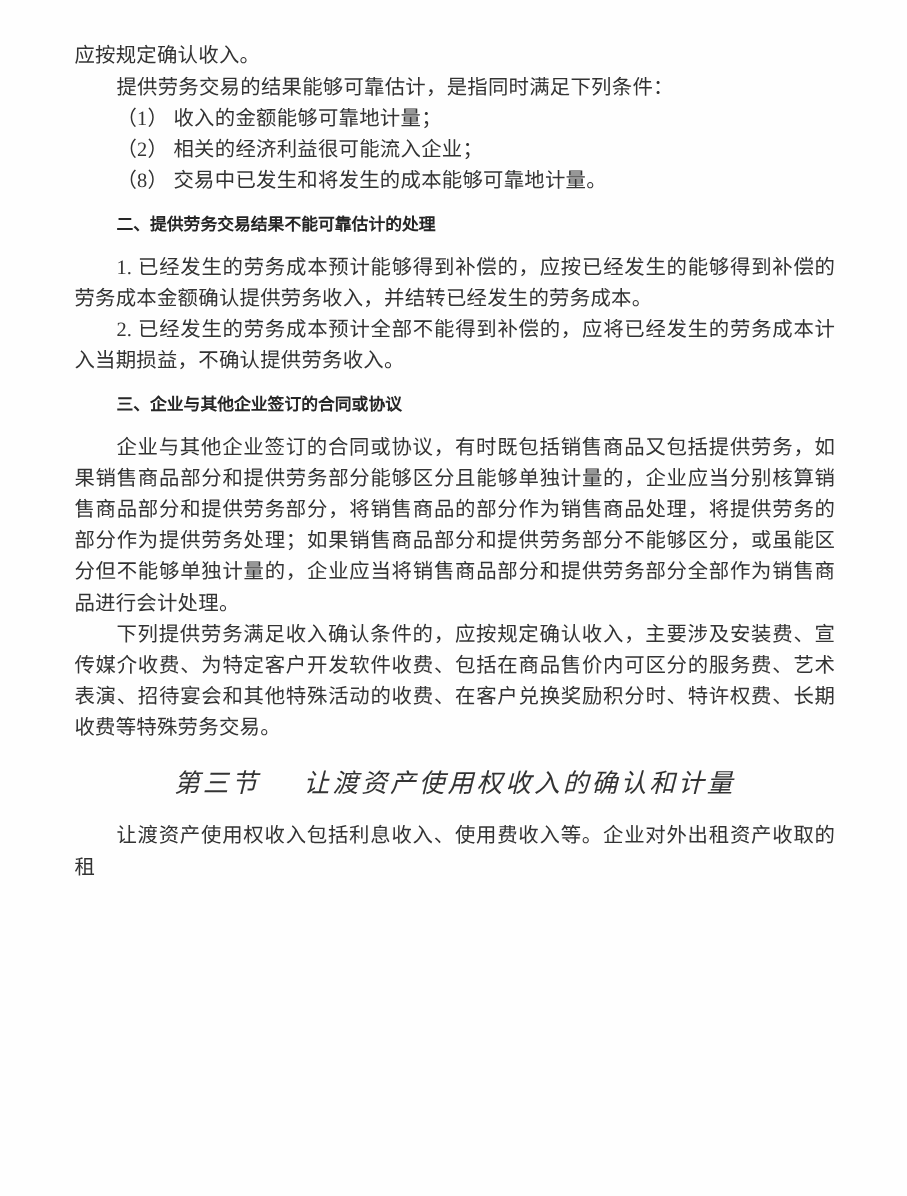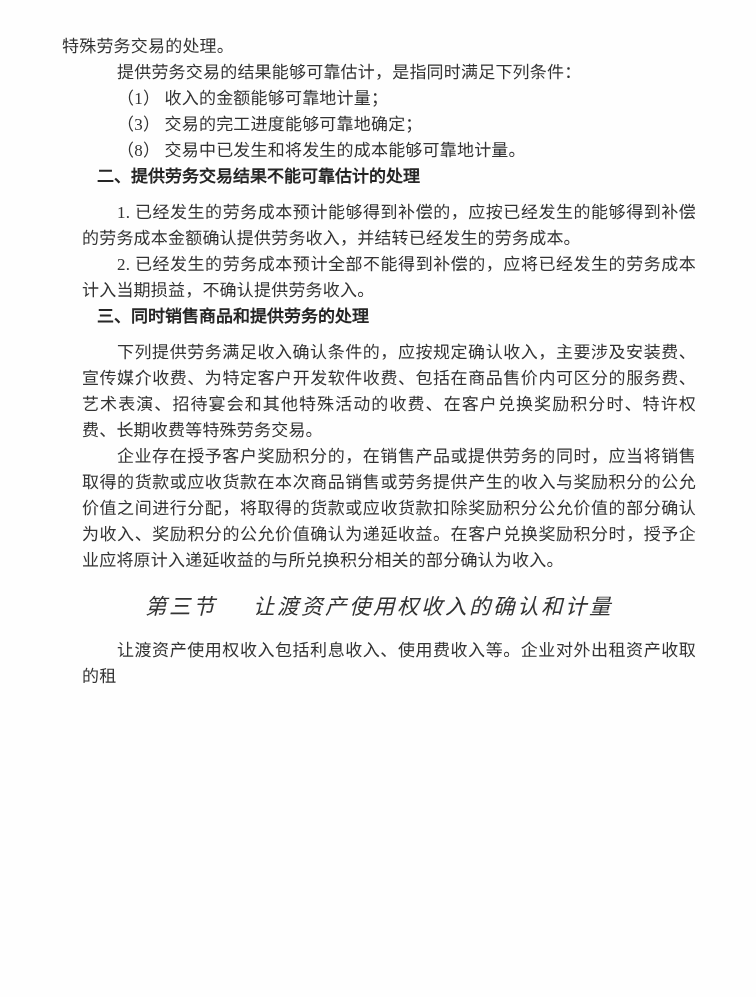--- a/index.html
+++ b/index.html
@@ -21,27 +21,26 @@
   }
   .body-text p {
     margin: 0;
     font-size: 17px;
     line-height: 26px;
     text-align: justify;
     letter-spacing: 0.2px;
   }
   .body-text p.indent {
     text-indent: 35px;
-    margin-left: 20px;
   }
   .sub-heading {
-    margin: 0 0 10px 0;
+    margin: 10px 0 10px 0;
     font-family: "Liberation Sans", "DejaVu Sans", sans-serif;
     font-weight: bold;
-    font-size: 17px;
+    font-size: 14px;
     line-height: 26px;
     color: #262626;
     text-indent: 35px;
   }
   .section-heading {
     margin: 16px 0 14px 0;
     text-align: center;
     font-size: 21.5px;
     line-height: 34px;
     font-style: italic; 
@@ -53,46 +52,46 @@
     margin-right: 36px;
     font-family: Liberation Serif, serif;
   }
 </style>
 </head>
 <body>
 
 <div class="page">
   <div class="body-text">
 
-    <p>特殊劳务交易的处理。</p>
+    <p>应按规定确认收入。</p>
 
     <p class="indent">提供劳务交易的结果能够可靠估计，是指同时满足下列条件：</p>
 
     <p class="indent">（1） 收入的金额能够可靠地计量；</p>
 
+    <p class="indent">（2） 相关的经济利益很可能流入企业；</p>
 
-    <p class="indent">（3） 交易的完工进度能够可靠地确定；</p>
 
     <p class="indent">（8） 交易中已发生和将发生的成本能够可靠地计量。</p>
 
 
     <div class="sub-heading">二、提供劳务交易结果不能可靠估计的处理</div>
 
     <p class="indent">1. 已经发生的劳务成本预计能够得到补偿的，应按已经发生的能够得到补偿的劳务成本金额确认提供劳务收入，并结转已经发生的劳务成本。</p>
 
     <p class="indent">2. 已经发生的劳务成本预计全部不能得到补偿的，应将已经发生的劳务成本计入当期损益，不确认提供劳务收入。</p>
 
-    <div class="sub-heading">三、同时销售商品和提供劳务的处理</div>
+    <div class="sub-heading">三、企业与其他企业签订的合同或协议</div>
 
+    <p class="indent">企业与其他企业签订的合同或协议，有时既包括销售商品又包括提供劳务，如果销售商品部分和提供劳务部分能够区分且能够单独计量的，企业应当分别核算销售商品部分和提供劳务部分，将销售商品的部分作为销售商品处理，将提供劳务的部分作为提供劳务处理；如果销售商品部分和提供劳务部分不能够区分，或虽能区分但不能够单独计量的，企业应当将销售商品部分和提供劳务部分全部作为销售商品进行会计处理。</p>
 
 
     <p class="indent">下列提供劳务满足收入确认条件的，应按规定确认收入，主要涉及安装费、宣传媒介收费、为特定客户开发软件收费、包括在商品售价内可区分的服务费、艺术表演、招待宴会和其他特殊活动的收费、在客户兑换奖励积分时、特许权费、长期收费等特殊劳务交易。</p>
 
 
-    <p class="indent">企业存在授予客户奖励积分的，在销售产品或提供劳务的同时，应当将销售取得的货款或应收货款在本次商品销售或劳务提供产生的收入与奖励积分的公允价值之间进行分配，将取得的货款或应收货款扣除奖励积分公允价值的部分确认为收入、奖励积分的公允价值确认为递延收益。在客户兑换奖励积分时，授予企业应将原计入递延收益的与所兑换积分相关的部分确认为收入。</p>
 
     <div class="section-heading">
       <span class="section-label">第三节</span><span>让渡资产使用权收入的确认和计量</span>
     </div>
 
     <p class="indent">让渡资产使用权收入包括利息收入、使用费收入等。企业对外出租资产收取的租</p>
 
   </div>
 
 </div>

